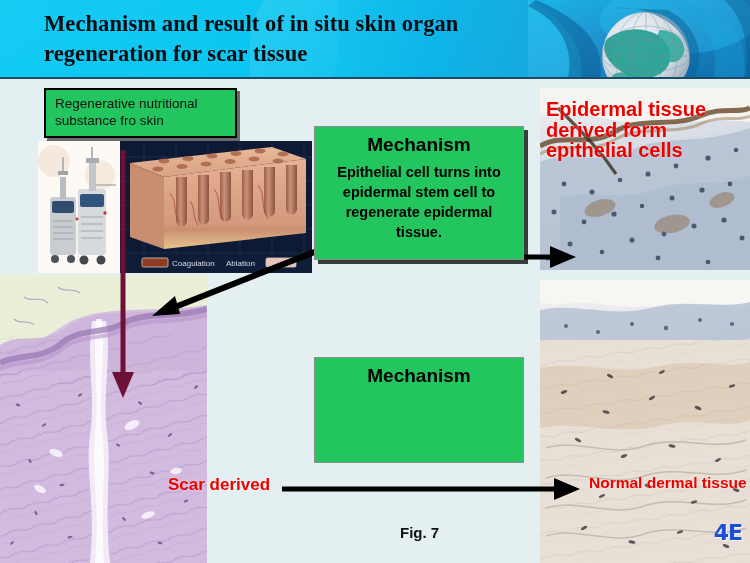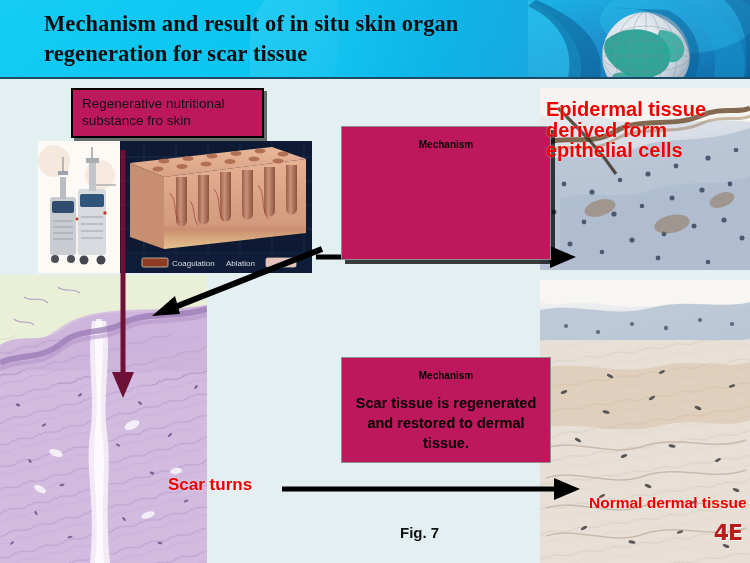--- a/index.html
+++ b/index.html
@@ -85,23 +85,22 @@
   #epidermal-photo {
     left: 540px; top: 88px; width: 210px; height: 182px;
   }
   #dermal-photo {
     left: 540px; top: 280px; width: 210px; height: 283px;
   }
 
   
   .callout {
     position: absolute;
-    background: #be185d;
+    background: #22c55e;
     box-sizing: border-box;
-    margin-left: 27px;
   }
   #box-nutritional {
     left: 44px; top: 88px; width: 193px; height: 50px;
     border: 2.5px solid #000000;
     padding: 5px 8px 0 9px;
     font-size: 13.5px;
     line-height: 17px;
     color: #111111;
     box-shadow: 3px 3px 0 rgba(0,0,0,0.55);
   }
@@ -113,46 +112,46 @@
   }
   #box-mech-1 {
     left: 314px; top: 126px; width: 210px; height: 134px;
     padding-top: 8px;
     box-shadow: 4px 4px 0 rgba(0,0,0,0.75);
   }
   #box-mech-2 {
     left: 314px; top: 357px; width: 210px; height: 106px;
     padding-top: 8px;
   }
-  .mech-title { font-size: 10px; line-height: 20px; }
+  .mech-title { font-size: 19px; line-height: 20px; }
   .mech-body  { font-size: 14.5px; line-height: 20px; margin-top: 7px; padding: 0 6px; }
 
   
   .red-label {
     position: absolute;
     color: #ef0000;
     font-weight: bold;
     text-shadow: 0 0 2px rgba(255,255,255,0.55);
   }
   #label-epidermal { left: 546px; top: 99px; width: 204px; font-size: 20px; line-height: 20.5px; }
-  #label-dermal    { left: 589px; top: 493px; width: 160px; font-size: 15.5px; line-height: 20px; }
+  #label-dermal    { left: 589px; top: 473px; width: 160px; font-size: 15.5px; line-height: 20px; }
   #label-scar      { left: 168px; top: 475px; font-size: 17px; line-height: 20px; }
 
   
   #fig-caption {
     position: absolute;
     left: 400px; top: 524px;
     font-size: 15px; font-weight: bold; color: #111111; text-align: right;
   }
   #watermark {
     position: absolute;
     right: 8px; bottom: 18px;
     font-size: 22px; font-weight: bold;
     font-family: "DejaVu Sans", sans-serif;
-    color: #b91c1c;
+    color: #1d4ed8;
     letter-spacing: -1px;
     text-shadow: 1px 1px 0 rgba(255,255,255,0.8);
   }
 
   
   .arrow-svg { position: absolute; overflow: visible; }
   #arrow-down-purple { left: 108px; top: 150px; }
   #arrow-diag-black  { left: 150px; top: 246px; }
   #arrow-right-top   { left: 316px; top: 244px; }
   #arrow-right-bot   { left: 282px; top: 476px; }
@@ -537,27 +536,27 @@
     <line x1="0" y1="13" x2="278" y2="13" stroke="#000000" stroke-width="5"></line>
     <polygon points="298,13 272,2 272,24" fill="#000000"></polygon>
   </svg>
 
   <div class="callout" id="box-nutritional">
     <span>Regenerative nutritional substance fro skin</span>
   </div>
 
   <div class="callout mech-box" id="box-mech-1">
     <div class="mech-title">Mechanism</div>
+    <div class="mech-body">Epithelial cell turns into epidermal stem cell to regenerate epidermal tissue.</div>
   </div>
 
   <div class="callout mech-box" id="box-mech-2">
     <div class="mech-title">Mechanism</div>
-    <div class="mech-body">Scar tissue is regenerated and  restored to dermal tissue.</div>
   </div>
 
   <div class="red-label" id="label-epidermal">Epidermal tissue derived form epithelial cells</div>
   <div class="red-label" id="label-dermal">Normal dermal tissue</div>
-  <div class="red-label" id="label-scar">Scar turns</div>
+  <div class="red-label" id="label-scar">Scar derived</div>
 
   <div id="fig-caption">Fig. 7</div>
   <div id="watermark">4E</div>
 
 </div>
 
 </body></html>

